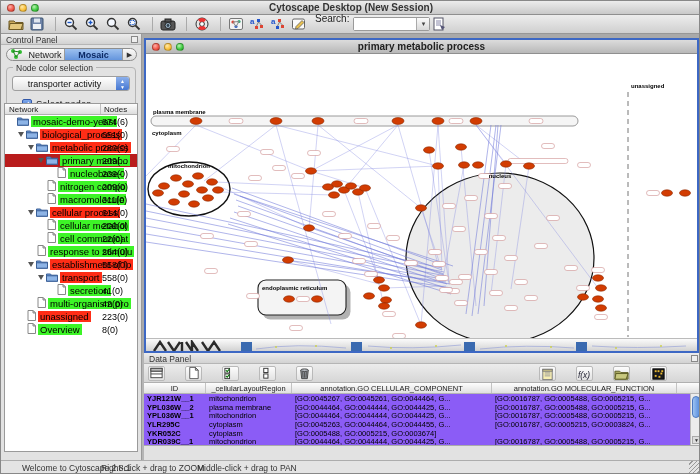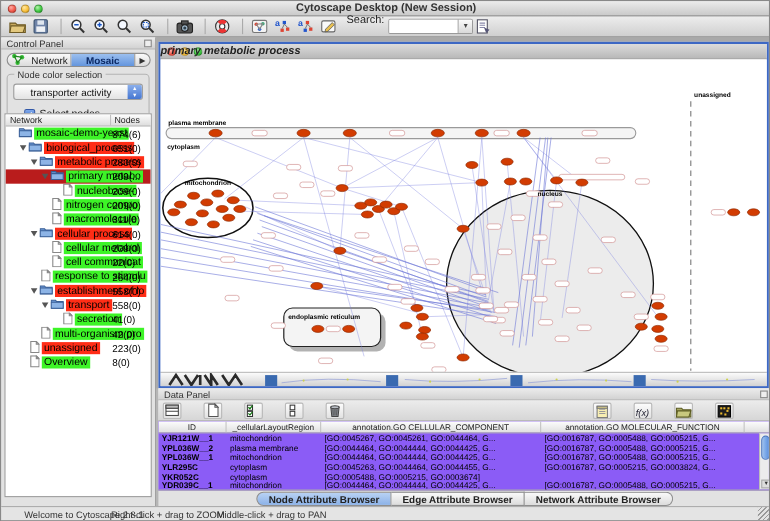--- a/index.html
+++ b/index.html
@@ -57,21 +57,21 @@
   .chip { padding:0 2px; color:#000; overflow:hidden; max-width:86px; flex:0 1 auto; }
   .chip.green { background:#3df427; }
   .chip.red { background:#ff2d16; }
   .tnum { position:absolute; left:97px; font-size:9px; color:#000; }
   .tree-row { position:relative; }
 
   
   .desktop { position:absolute; left:141px; top:33px; width:559px; height:319px; background:#a9a9a9; }
   .netwin { position:absolute; left:2px; top:4px; width:555px; height:315px; border:2px solid #3d68c4; background:#fff; }
   .net-titlebar { position:relative; height:14px; background:linear-gradient(#dcdcdc,#b8b8b8); border-bottom:1px solid #8f8f8f; }
-  .net-title { position:absolute; left:0; right:0; top:1px; text-align:left; font-size:10px; font-weight:bold; color:#222;font-style:italic; }
+  .net-title { position:absolute; left:0; right:0; top:1px; text-align:center; font-size:10px; font-weight:bold; color:#222; }
   .canvas { position:relative; width:551px; height:284px; background:#fff; overflow:hidden; }
   .bstrip { position:relative; width:551px; height:13px; background:linear-gradient(#fbfbfb,#d2d2d2); border-top:1px solid #bbb; overflow:hidden; }
 
   
   .dpanel { position:absolute; left:143px; top:352px; width:557px; height:109px; background:#e2e2e2; }
   .dp-toolbar { position:relative; height:19px; background:linear-gradient(#ececec,#d6d6d6); border-bottom:1px solid #b0b0b0; display:flex; align-items:center; padding-left:4px; }
   .dp-ic { width:17px; height:15px; border:1px solid #b9b9b9; border-radius:2px; background:linear-gradient(#fcfcfc,#e2e2e2); margin-right:20px; display:inline-flex; align-items:center; justify-content:center; }
   .dp-right { position:absolute; right:14px; top:2px; display:flex; }
   .dtable { position:relative; height:63px; background:#8b5cf6; border-bottom:1px solid #aaa; overflow:hidden; }
   .dt-head { display:flex; height:11px; background:linear-gradient(#fdfdfd,#e0e0e0); border-bottom:1px solid #b5b5b5; font-size:7.5px; color:#222; }
@@ -769,25 +769,20 @@
             <div class="c1">mitochondrion</div>
             <div class="c2">[GO:0044464, GO:0044444, GO:0044425, G...</div>
             <div class="c3">[GO:0016787, GO:0005488, GO:0005215, G...</div>
           </div>
         </div>
       <div class="vscroll">
         <div class="vthumb"></div>
         <div class="varrow">▼</div>
       </div>
     </div>
-    <div class="bottom-tabs" id="bottom-tabs">
-        <div class="btab sel">Node Attribute Browser</div>
-        <div class="btab">Edge Attribute Browser</div>
-        <div class="btab">Network Attribute Browser</div>
-      </div>
   </div>
 
   <div class="statusbar" id="status-bar">
     <div class="grip"></div>
   <div class="sb-item" style="left: 21px;">Welcome to Cytoscape 2.8.1</div>
       <div class="sb-item" style="left: 100px;">Right-click + drag to ZOOM</div>
       <div class="sb-item" style="left: 196px;">Middle-click + drag to PAN</div>
     </div>
 
 </div>

